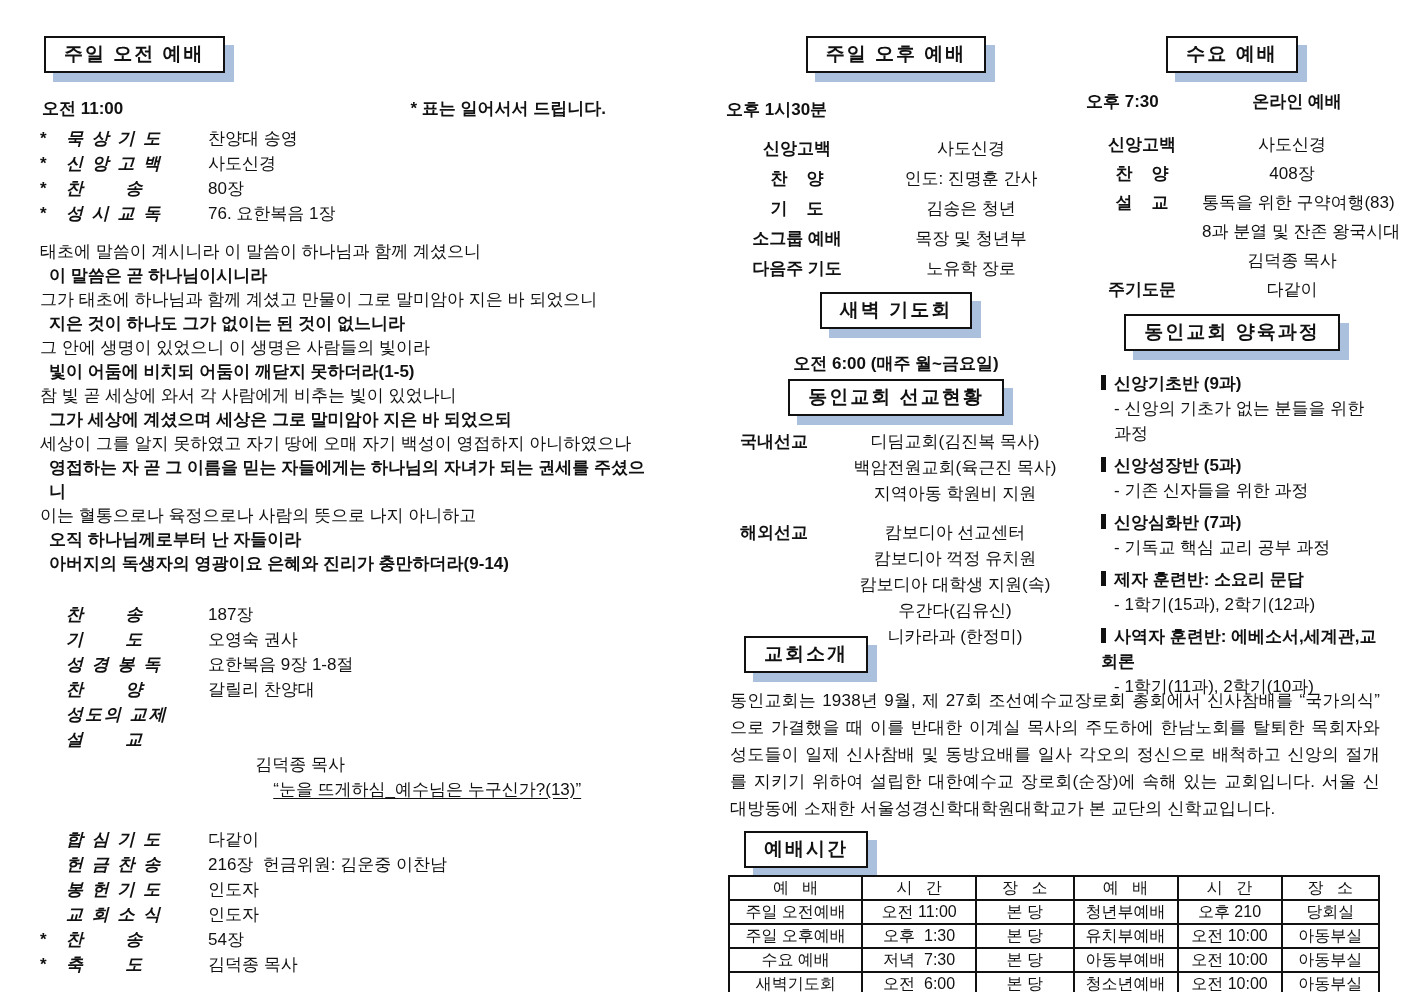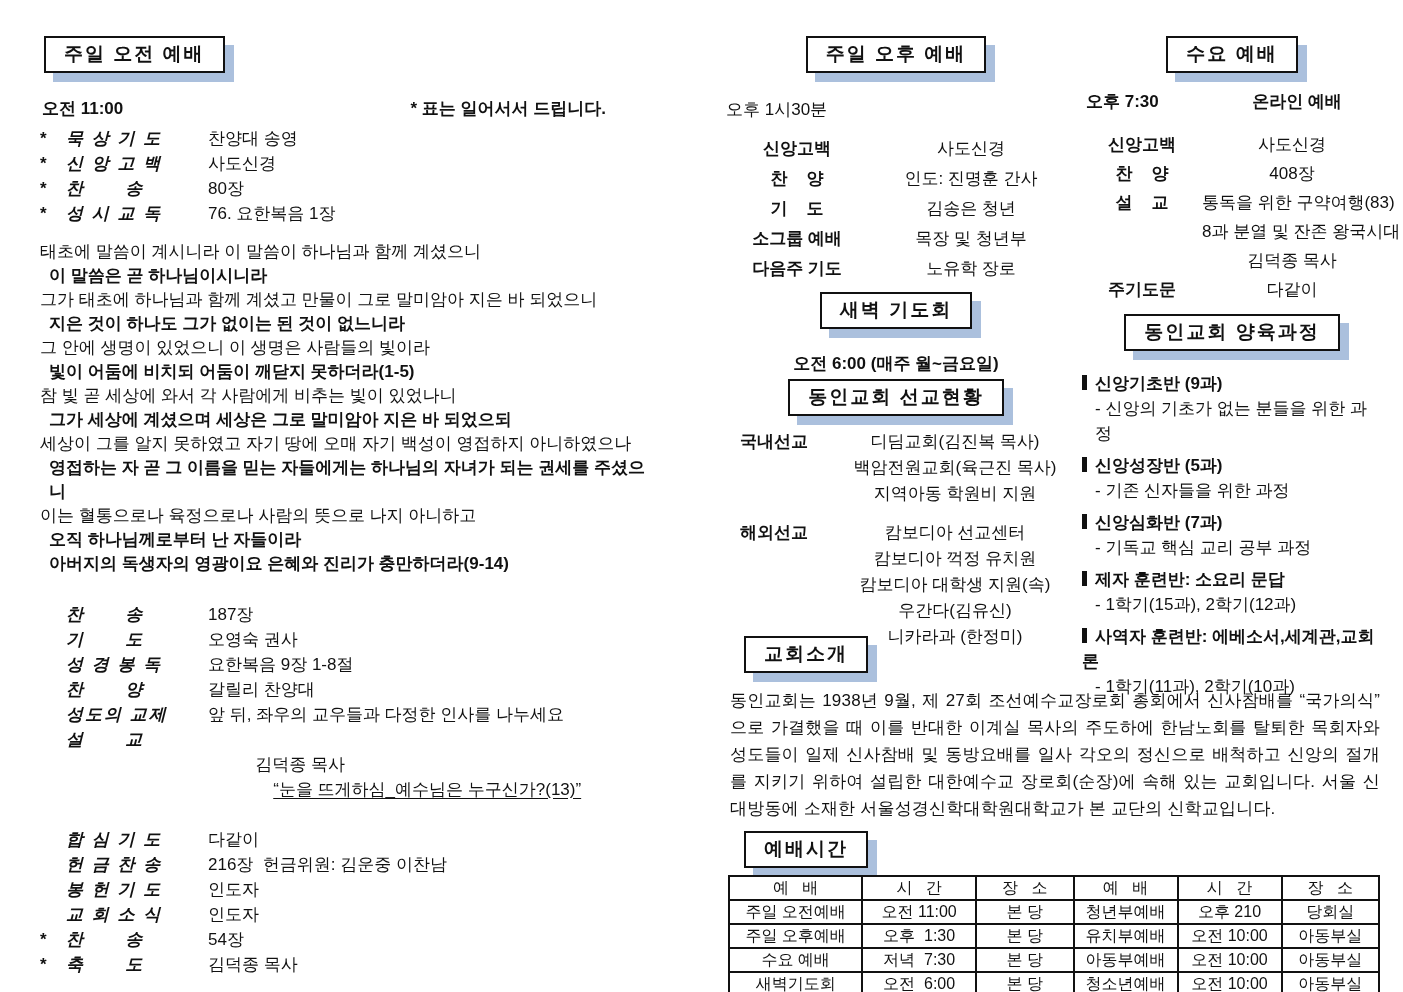--- a/index.html
+++ b/index.html
@@ -32,21 +32,21 @@
   .svc-row .label { font-weight:700; white-space:pre; letter-spacing:2px;font-style:italic; }
   .svc-row .value { white-space:pre-wrap; }
   .sermon-title { text-decoration:underline; text-underline-offset:3px; margin-left:18px; }
 
   .scripture { margin-top:14px; line-height:24px; }
   .sl { white-space:pre-wrap; }
   .sl.b { font-weight:700; padding-left:9px; }
 
   .order { margin-top:26px; }
 
-  .mid-head { margin:24px 0 0 4px; font-weight:400; line-height:25px; }
+  .mid-head { margin:24px 0 0 4px; font-weight:700; line-height:25px; }
   .mid-rows { margin-top:12px; }
   .mid-row { display:grid; grid-template-columns:150px 1fr; line-height:30px; }
   .mid-row .label { font-weight:700; text-align:center; white-space:pre; }
   .mid-row .value { text-align:center; white-space:pre; }
 
   .dawn-box { margin-top:8px; }
   .dawn-time { margin-top:22px; text-align:center; font-weight:700; line-height:25px; }
   .mission-box { margin-top:3px; }
 
   .mission-group { display:grid; grid-template-columns:118px 1fr; margin-top:13px; }
@@ -57,21 +57,21 @@
   .wed-head { display:grid; grid-template-columns:130px 1fr; margin:16px 0 0 0; font-weight:700; line-height:25px; }
   .wed-head .time { padding-left:4px; }
   .wed-head .mode { text-align:center; }
   .wed-rows { margin-top:16px; }
   .wed-row { display:grid; grid-template-columns:120px 1fr; line-height:29px; }
   .wed-row .label { font-weight:700; text-align:center; white-space:pre; }
   .wed-row .value { text-align:center; white-space:pre; }
 
   .nurture-box { margin-top:10px;text-align:center; }
   .nurture { margin-top:20px; }
-  .n-item { margin-bottom:7px; }
+  .n-item { margin-bottom:7px;margin-left:19px; }
   .n-title { font-weight:700; line-height:25px; }
   .n-bar { display:inline-block; width:5px; height:15px; background:#111; margin-right:8px; vertical-align:-1px; }
   .n-desc { padding-left:13px; line-height:25px; }
 
   .intro-text { margin:14px 2px 0 2px; text-align:justify; line-height:27px; letter-spacing:0.2px; }
   .times-box { margin-top:9px; }
 
   table.times { border-collapse:collapse; margin-top:7px; width:652px; table-layout:fixed; }
   table.times td {
     border:2px solid #111; text-align:center; white-space:pre;
@@ -152,21 +152,20 @@
         <span class="value">요한복음 9장 1-8절</span>
       </div>
       <div class="svc-row">
         <span class="star"></span>
         <span class="label">찬      양</span>
         <span class="value">갈릴리 찬양대</span>
       </div>
       <div class="svc-row">
         <span class="star"></span>
         <span class="label">성도의 교제</span>
-        <span class="value">앞 뒤, 좌우의 교우들과 다정한 인사를 나누세요</span>
       </div>
       <div class="svc-row">
         <span class="star"></span>
         <span class="label">설      교</span>
         <span class="value">
           <span>김덕종 목사</span>
           <span class="sermon-title">“눈을 뜨게하심_예수님은 누구신가?(13)”</span>
         </span>
       </div>
       <div class="svc-row">

